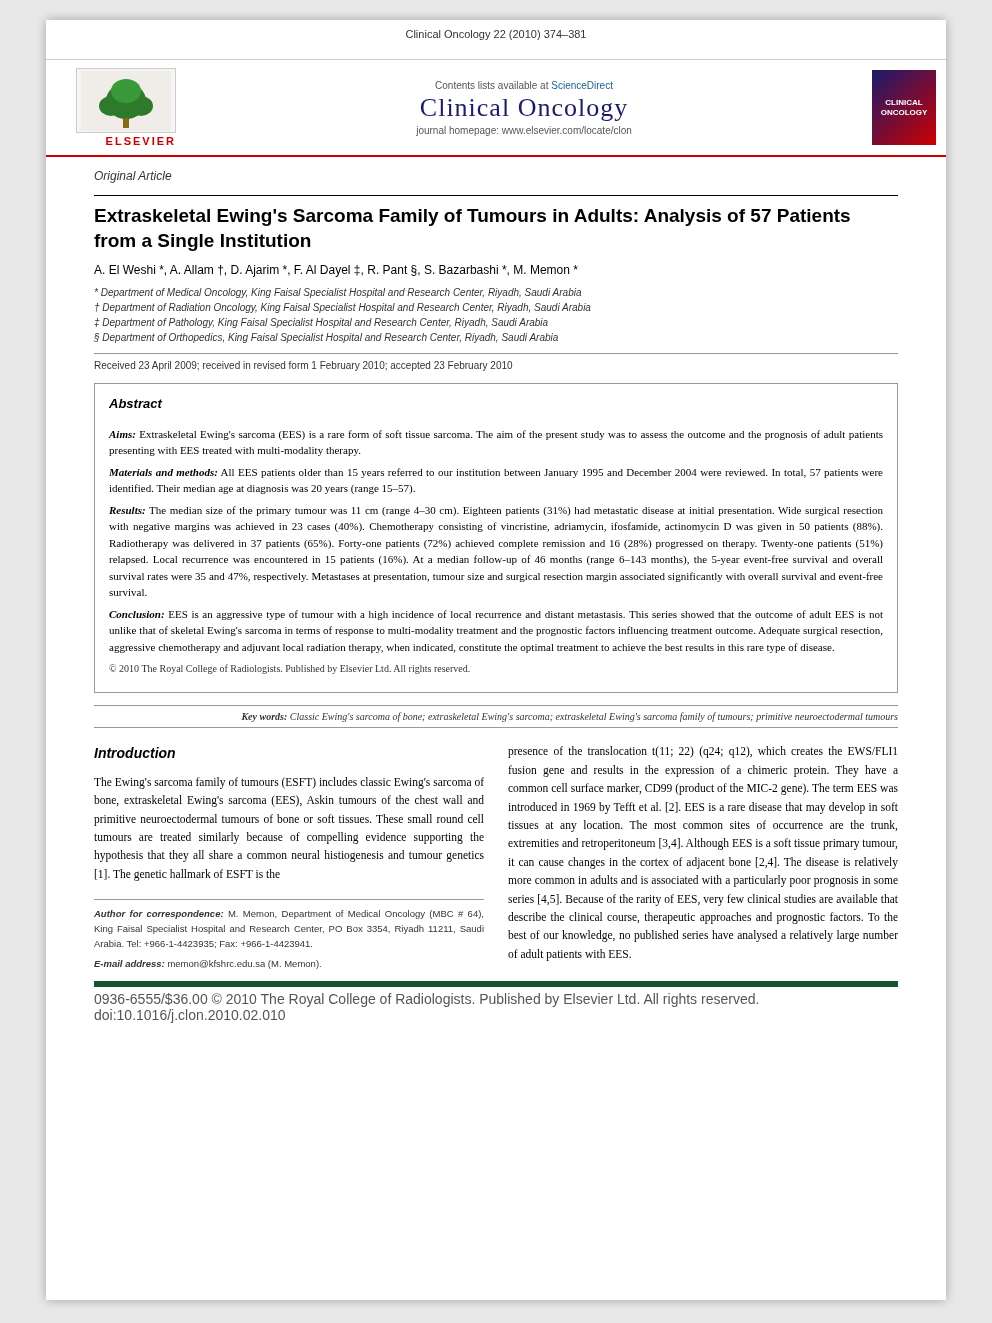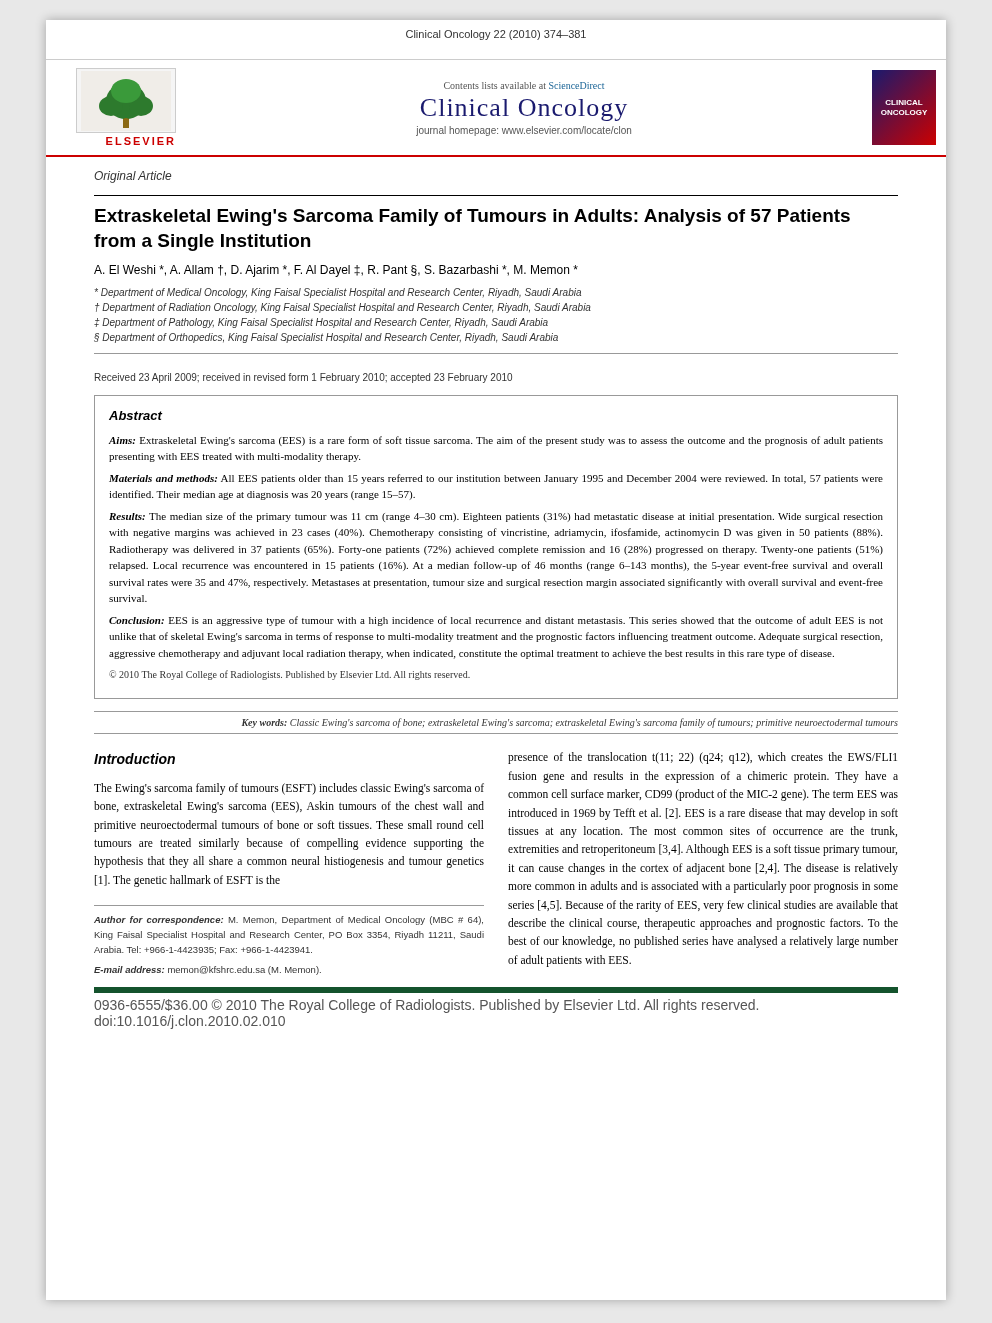--- a/index.html
+++ b/index.html
@@ -64,21 +64,21 @@
       letter-spacing: 2px;
       margin-top: 2px;
     }
     .banner-center {
       flex: 1;
       text-align: center;
     }
     .sciencedirect-link {
       font-size: 10px;
       color: #555;
-      font-family: Liberation Serif, serif;
+      font-family: Liberation Sans, sans-serif;
       margin-bottom: 2px;
       text-align: center;
     }
     .sciencedirect-link a {
       color: #1a6496;
       text-decoration: none;
     }
     .journal-title-banner {
       font-size: 26px;
       font-weight: normal;
@@ -140,39 +140,39 @@
       line-height: 1.5;
       margin-bottom: 8px;
       font-family: Arial, sans-serif;
     }
     .received-line {
       font-size: 10px;
       color: #333;
       margin-bottom: 12px;
       font-family: Arial, sans-serif;
       border-top: 1px solid #999;
-      padding-top: 18px;
+      padding-top: 6px;
     }
     .section-divider {
       border: none;
       border-top: 1px solid #000;
       margin: 8px 0;
     }
     .abstract-section {
       border: 1px solid #999;
       padding: 10px 14px;
       margin-bottom: 12px;
       font-size: 11px;
       line-height: 1.5;
     }
     .abstract-title {
       font-size: 13px;
       font-weight: bold;
       font-style: italic;
-      margin-bottom: 6px;
+      margin-bottom: 12px;
       font-family: Arial, sans-serif;
     }
     .abstract-paragraph {
       margin-bottom: 5px;
       text-align: justify;
     }
     .abstract-label {
       font-weight: bold;
       font-style: italic;
     }

